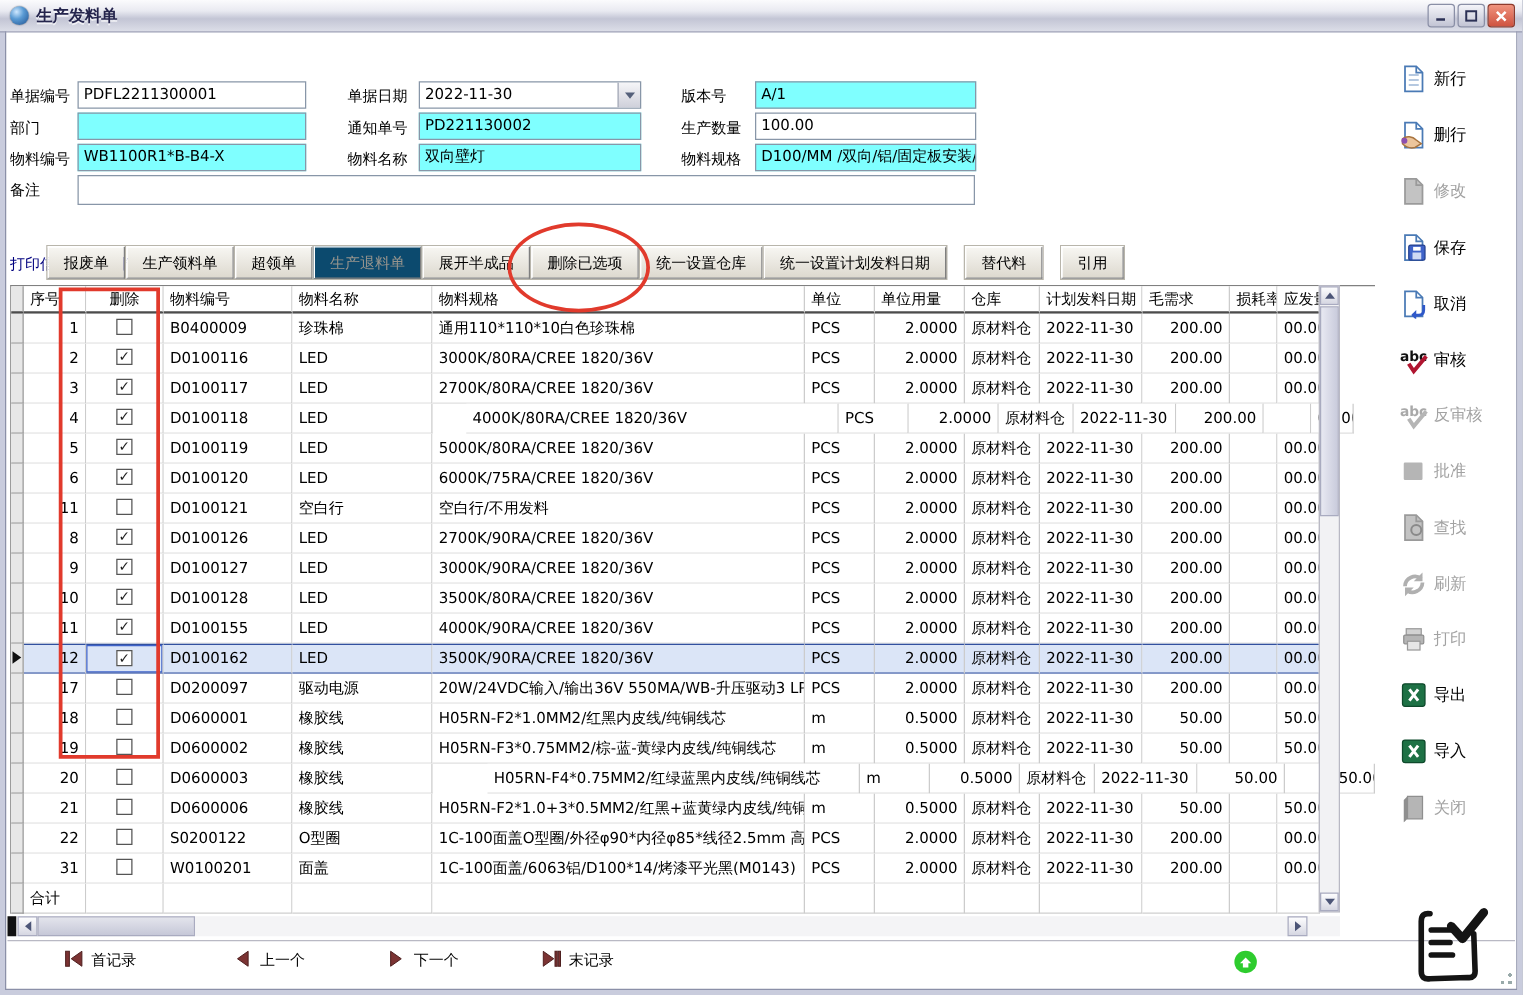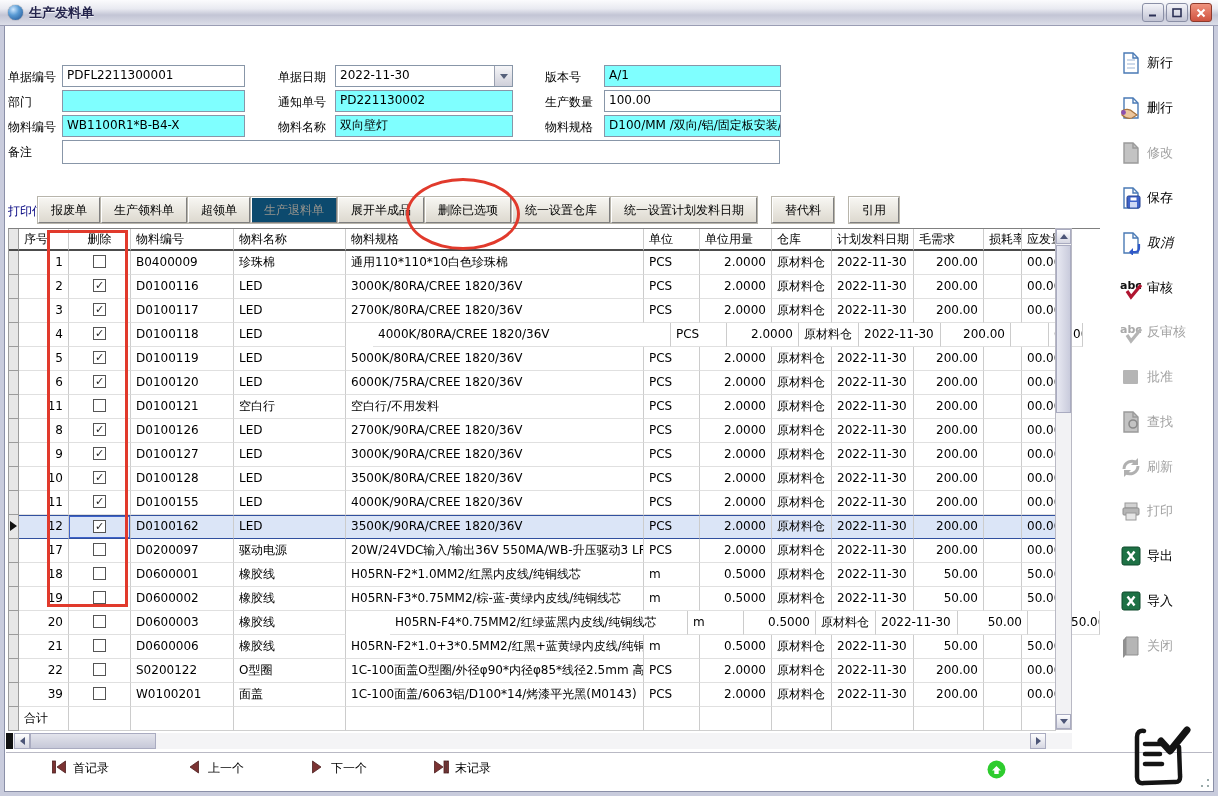--- a/index.html
+++ b/index.html
@@ -462,21 +462,21 @@
         <div class="cell " style="width: 56px;">PCS</div>
         <div class="cell al-r" style="width: 72px;">2.0000</div>
         <div class="cell " style="width: 60px;">原材料仓</div>
         <div class="cell " style="width: 82px;">2022-11-30</div>
         <div class="cell al-r" style="width: 70px;">200.00</div>
         <div class="cell al-r" style="width: 38px;"></div>
         <div class="cell al-r" style="width: 34px;">00.00</div>
       </div>
       <div class="trow">
         <div class="selcell"></div>
-        <div class="cell al-r" style="width: 50px;">39</div>
+        <div class="cell al-r" style="width: 50px;">31</div>
         <div class="cell al-c" style="width: 62px;">
           <div class="cb"></div>
         </div>
         <div class="cell " style="width: 103px;">W0100201</div>
         <div class="cell " style="width: 112px;">面盖</div>
         <div class="cell " style="width: 298px;">1C-100面盖/6063铝/D100*14/烤漆平光黑(M0143)</div>
         <div class="cell " style="width: 56px;">PCS</div>
         <div class="cell al-r" style="width: 72px;">2.0000</div>
         <div class="cell " style="width: 60px;">原材料仓</div>
         <div class="cell " style="width: 82px;">2022-11-30</div>
@@ -590,21 +590,21 @@
           <svg width="24" height="24" viewBox="0 0 24 24">
             <path d="M5 2h9l5 5v15H5z" fill="#fff" stroke="#4a7ab5" stroke-width="1.4"></path>
             <path d="M14 2v5h5" fill="none" stroke="#4a7ab5" stroke-width="1.4"></path>
             <rect x="8" y="10" width="13" height="12" rx="1.5" fill="#3f63c9" stroke="#24418f"></rect>
             <rect x="11" y="16" width="7" height="5.5" fill="#cfd9f4"></rect>
             <rect x="11.5" y="11.5" width="6" height="3" fill="#fff"></rect>
           </svg>
         </span>
         <span>保存</span>
       </div>
-      <div class="side-item" style="top: 229px; font-style: italic;">
+      <div class="side-item" style="top: 229px;">
         <span class="sic">
           <svg width="24" height="24" viewBox="0 0 24 24">
             <path d="M5 2h9l5 5v15H5z" fill="#fff" stroke="#4a7ab5" stroke-width="1.4"></path>
             <path d="M14 2v5h5" fill="none" stroke="#4a7ab5" stroke-width="1.4"></path>
             <path d="M20 13v4q0 4-4 4h-5" fill="none" stroke="#2f58c9" stroke-width="2.2"></path>
             <path d="M14 17l-4 4 4 4z" fill="#2f58c9"></path>
           </svg>
         </span>
         <span>取消</span>
       </div>

